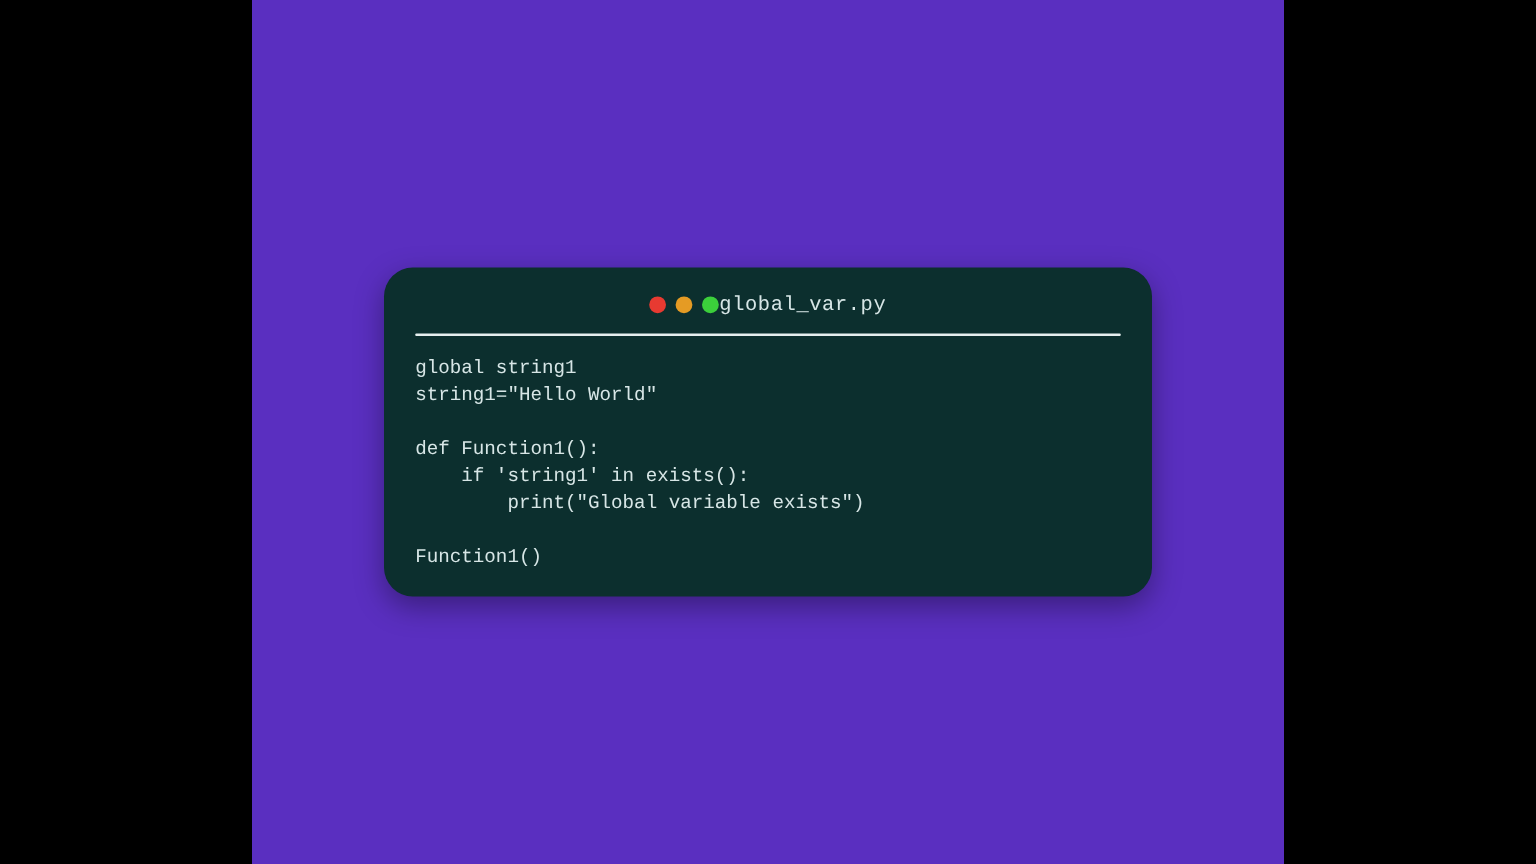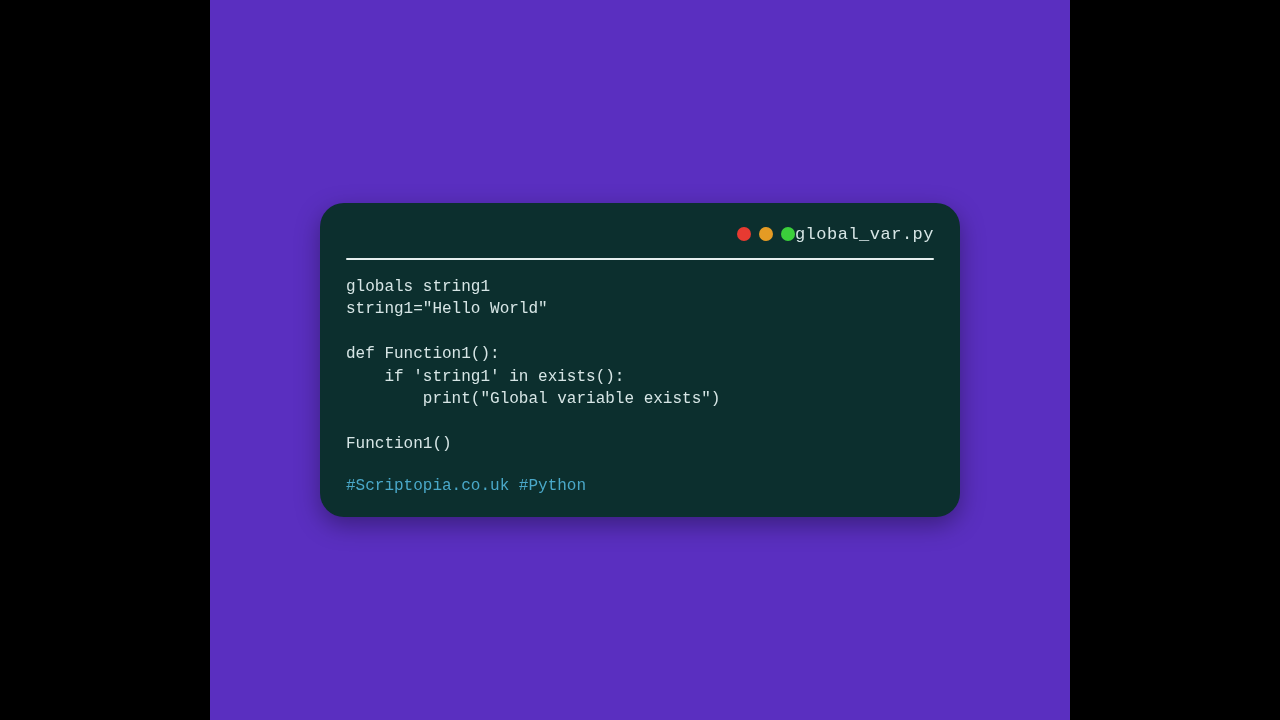--- a/index.html
+++ b/index.html
@@ -23,21 +23,21 @@
   .window {
     background: #0c2f2e;
     width: 640px;
     border-radius: 24px;
     padding: 22px 26px 22px 26px;
     box-shadow: 0 8px 24px rgba(0,0,0,0.35);
   }
   .titlebar {
     display: flex;
     align-items: center;
-    justify-content: flex-end;
+    justify-content: center;
     padding-bottom: 14px;
   }
   .dots { display: flex; gap: 8px; }
   .dot { width: 14px; height: 14px; border-radius: 50%; }
   .dot.red { background: #e73a31; }
   .dot.yellow { background: #e59b24; }
   .dot.green { background: #3bcf3b; }
   .filename {
     font-family: "SFMono-Regular", "Menlo", "Consolas", "Liberation Mono", monospace;
     color: #d7e6e6;
@@ -71,23 +71,22 @@
   <div class="window">
     <div class="titlebar">
       <div class="dots">
         <div class="dot red"></div>
         <div class="dot yellow"></div>
         <div class="dot green"></div>
       </div>
       <div class="filename">global_var.py</div>
     </div>
     <div class="divider"></div>
-    <div class="code"><span>globals string1</span>
+    <div class="code"><span>global string1</span>
 <span>string1="Hello World"</span>
 <span></span>
 <span>def Function1():</span>
 <span>    if 'string1' in exists():</span>
 <span>        print("Global variable exists")</span>
 <span></span>
 <span>Function1()</span></div>
-    <div class="hashtags">#Scriptopia.co.uk #Python</div>
   </div>
 </div>
 
 </body></html>

